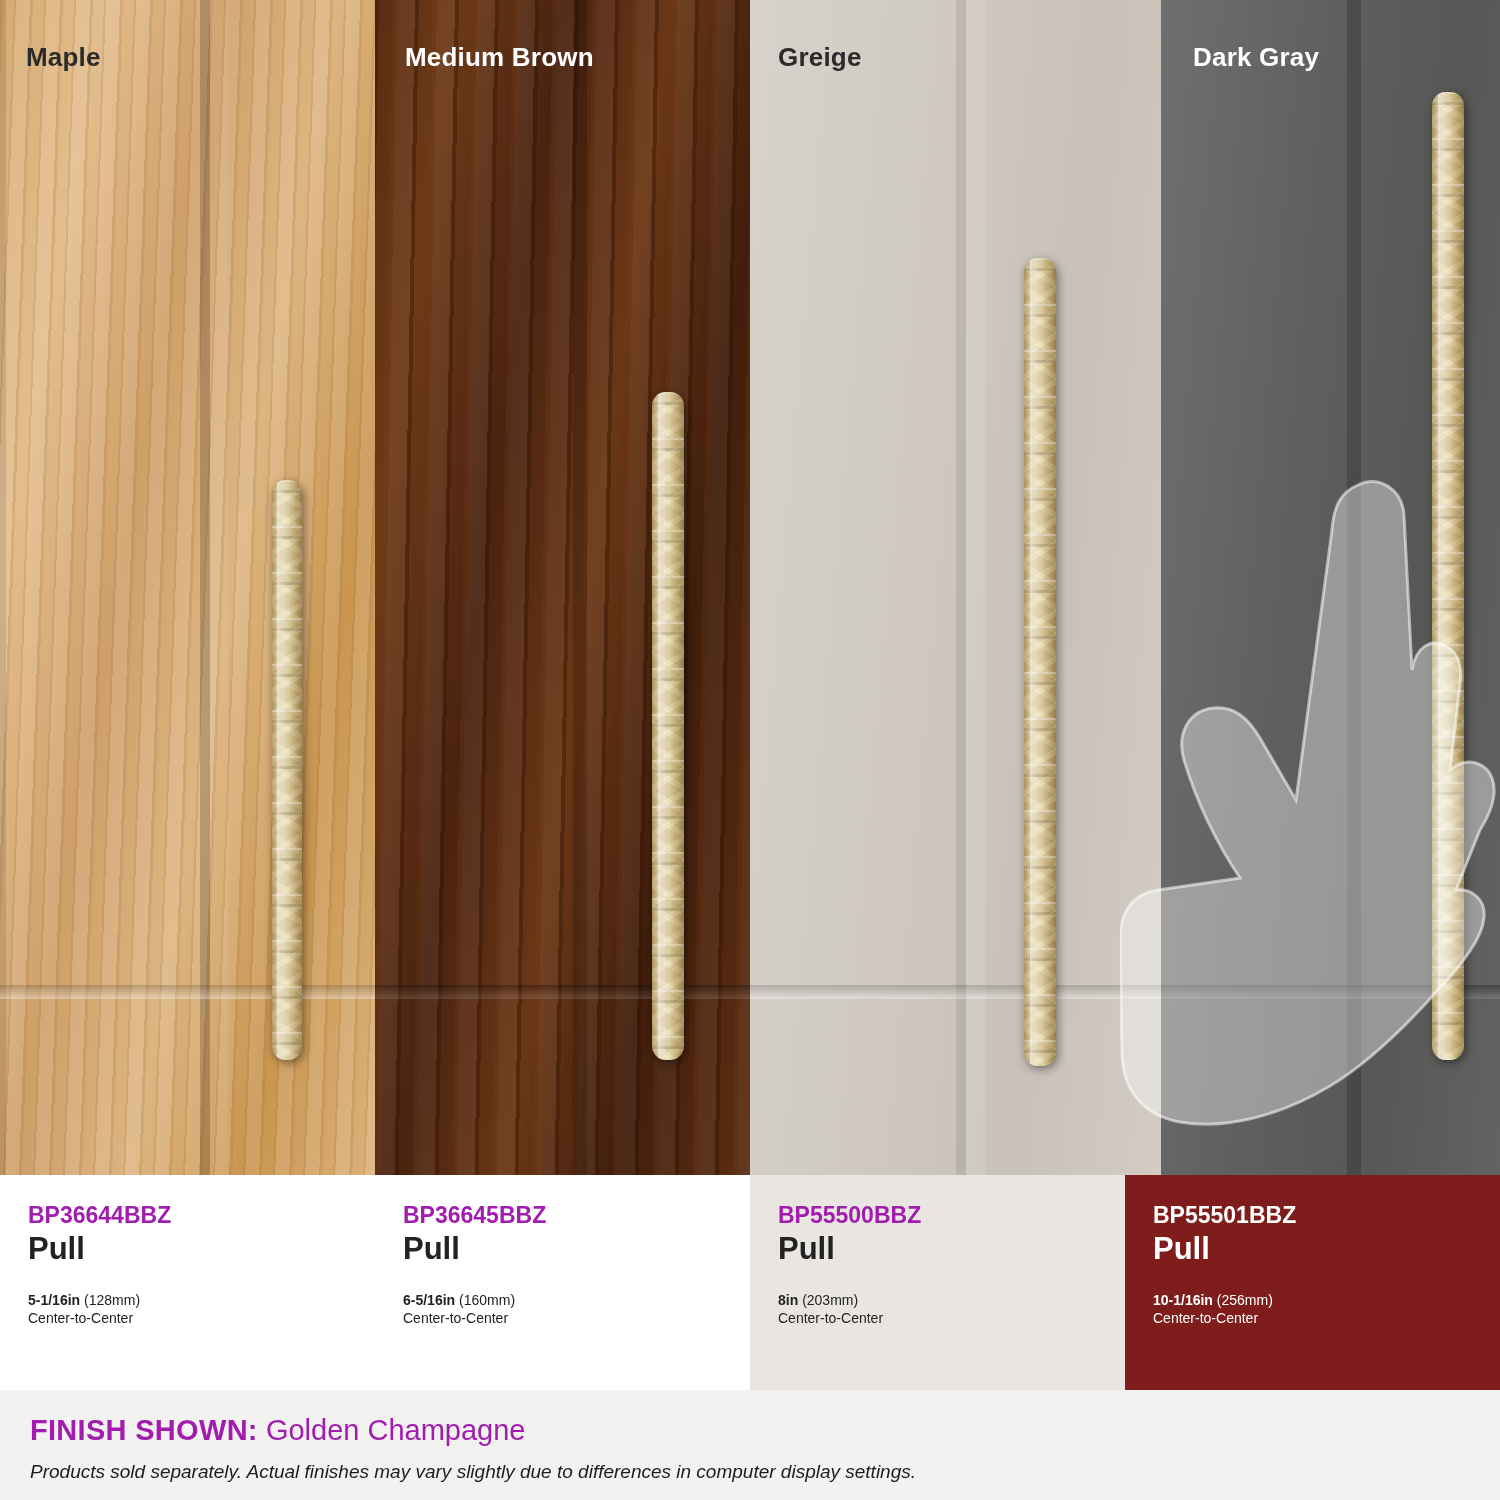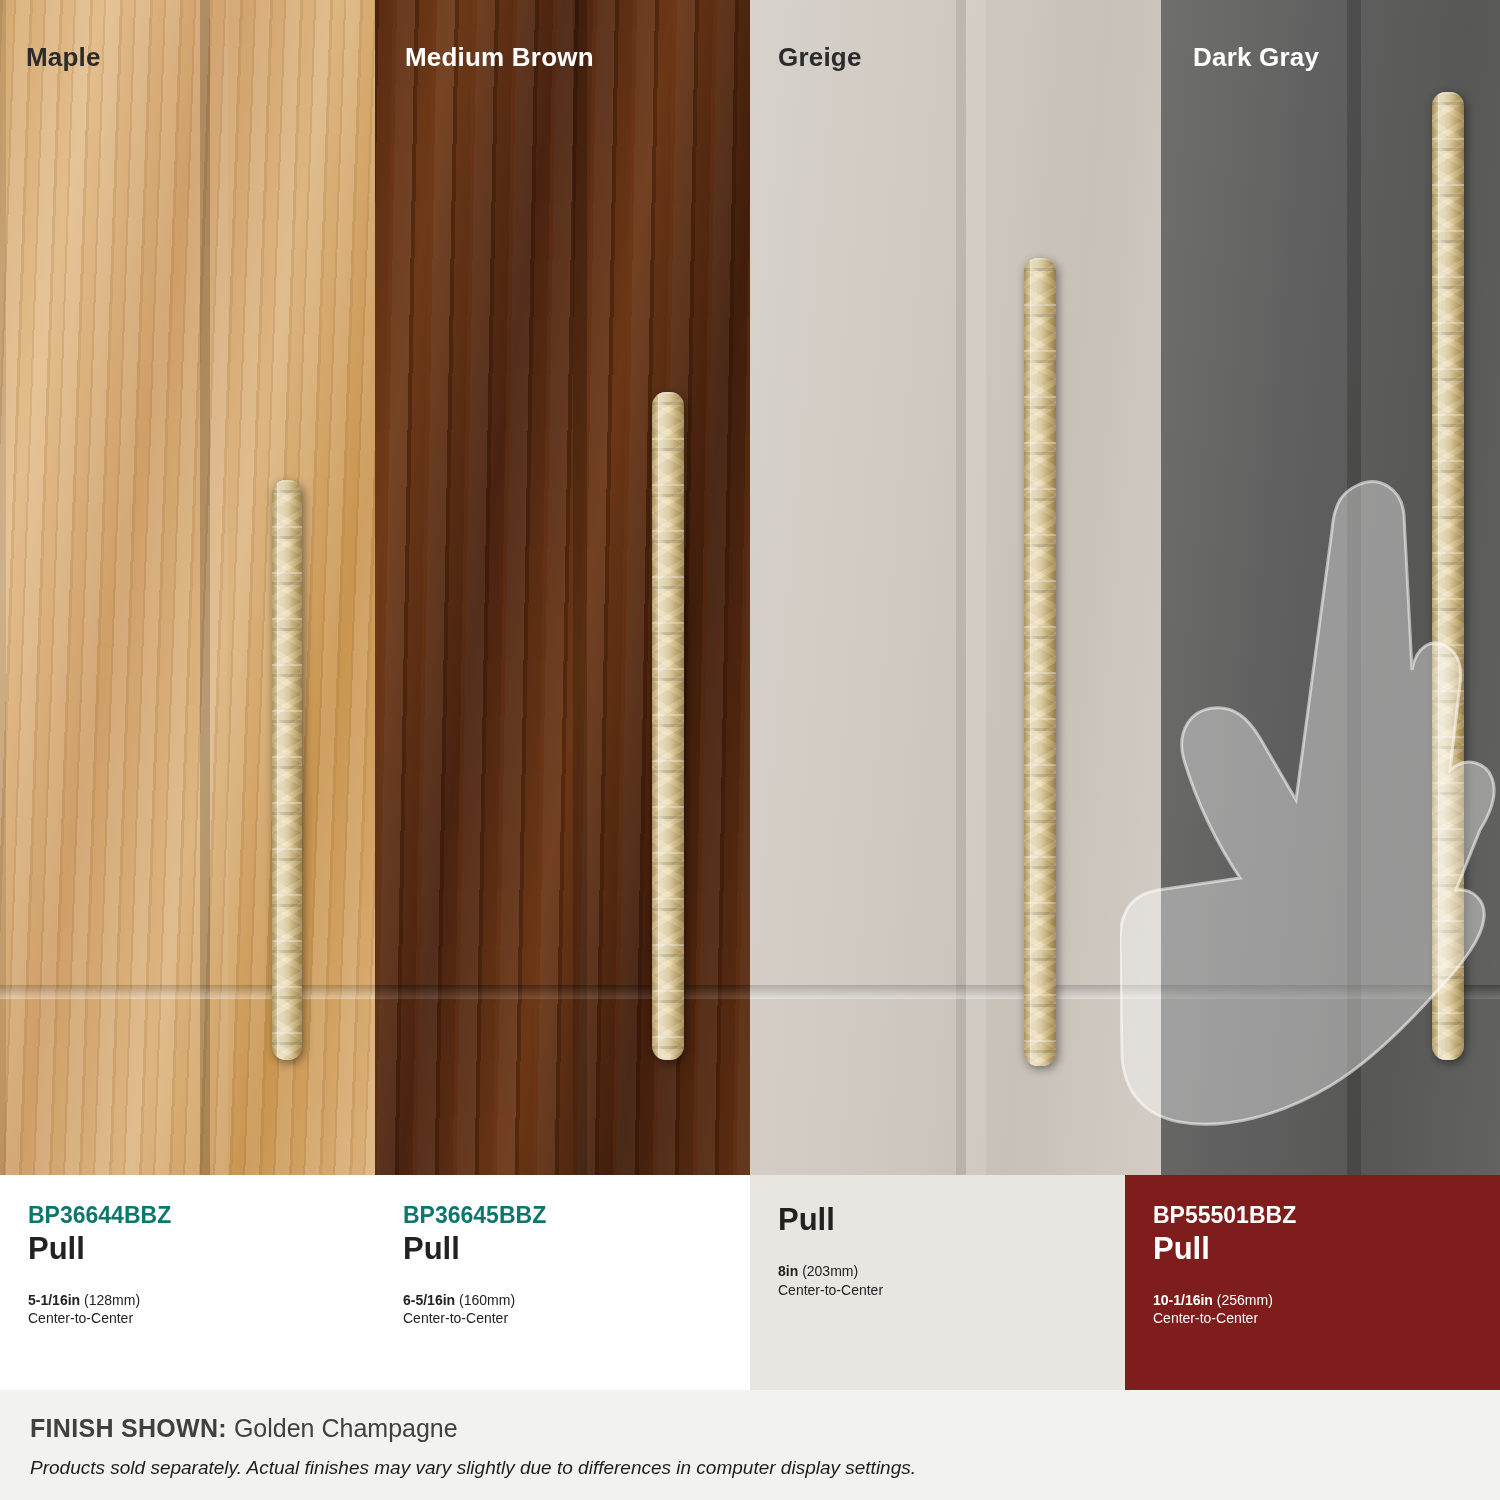--- a/index.html
+++ b/index.html
@@ -79,29 +79,29 @@
   .finish-name{position:absolute;top:42px;font-size:26px;font-weight:700;letter-spacing:.2px;}
   .fn-dark{color:#2b2b2b;}
   .fn-white{color:#ffffff;}
 
   
   .info-band{position:relative;width:1500px;height:215px;display:flex;}
   .info-cell{flex:0 0 375px;padding:26px 28px 0 28px;box-sizing:border-box;}
   .ic-1,.ic-2{background:#ffffff;}
   .ic-3{background:#e9e6e2;}
   .ic-4{background:#7f1d1d;}
-  .sku{font-size:23px;font-weight:700;color:#0f766e;line-height:1.25;}
+  .sku{font-size:23px;font-weight:700;color:#a21caf;line-height:1.25;}
   .type{font-size:31px;font-weight:700;color:#222;line-height:1.25;}
   .dim{margin-top:22px;font-size:14px;color:#222;line-height:1.35;}
   .dim b{font-weight:700;}
   .ic-4 .sku,.ic-4 .type,.ic-4 .dim{color:#ffffff;}
 
   
   .footer{position:relative;width:1500px;height:110px;background:#f2f2f0;padding:24px 30px 0 30px;box-sizing:border-box;}
-  .finish-shown{font-size:25px;color:#404040;}
+  .finish-shown{font-size:29px;color:#a21caf;}
   .finish-shown b{font-weight:700;letter-spacing:.3px;}
   .disclaimer{margin-top:14px;font-size:19px;font-style:italic;color:#1d1d1d;}
 </style>
 </head>
 <body>
 
 <div class="sheet">
 
   <div class="photo-band">
 
@@ -178,20 +178,21 @@
       <div class="sku">BP36645BBZ</div>
       <div class="type">Pull</div>
       <div class="dim">
         <b>6-5/16in</b>
         <span>(160mm)</span><br>
         <span>Center-to-Center</span>
       </div>
     </div>
 
     <div class="info-cell ic-3">
+      <div class="sku">BP55500BBZ</div>
       <div class="type">Pull</div>
       <div class="dim">
         <b>8in</b>
         <span>(203mm)</span><br>
         <span>Center-to-Center</span>
       </div>
     </div>
 
     <div class="info-cell ic-4">
       <div class="sku">BP55501BBZ</div>

